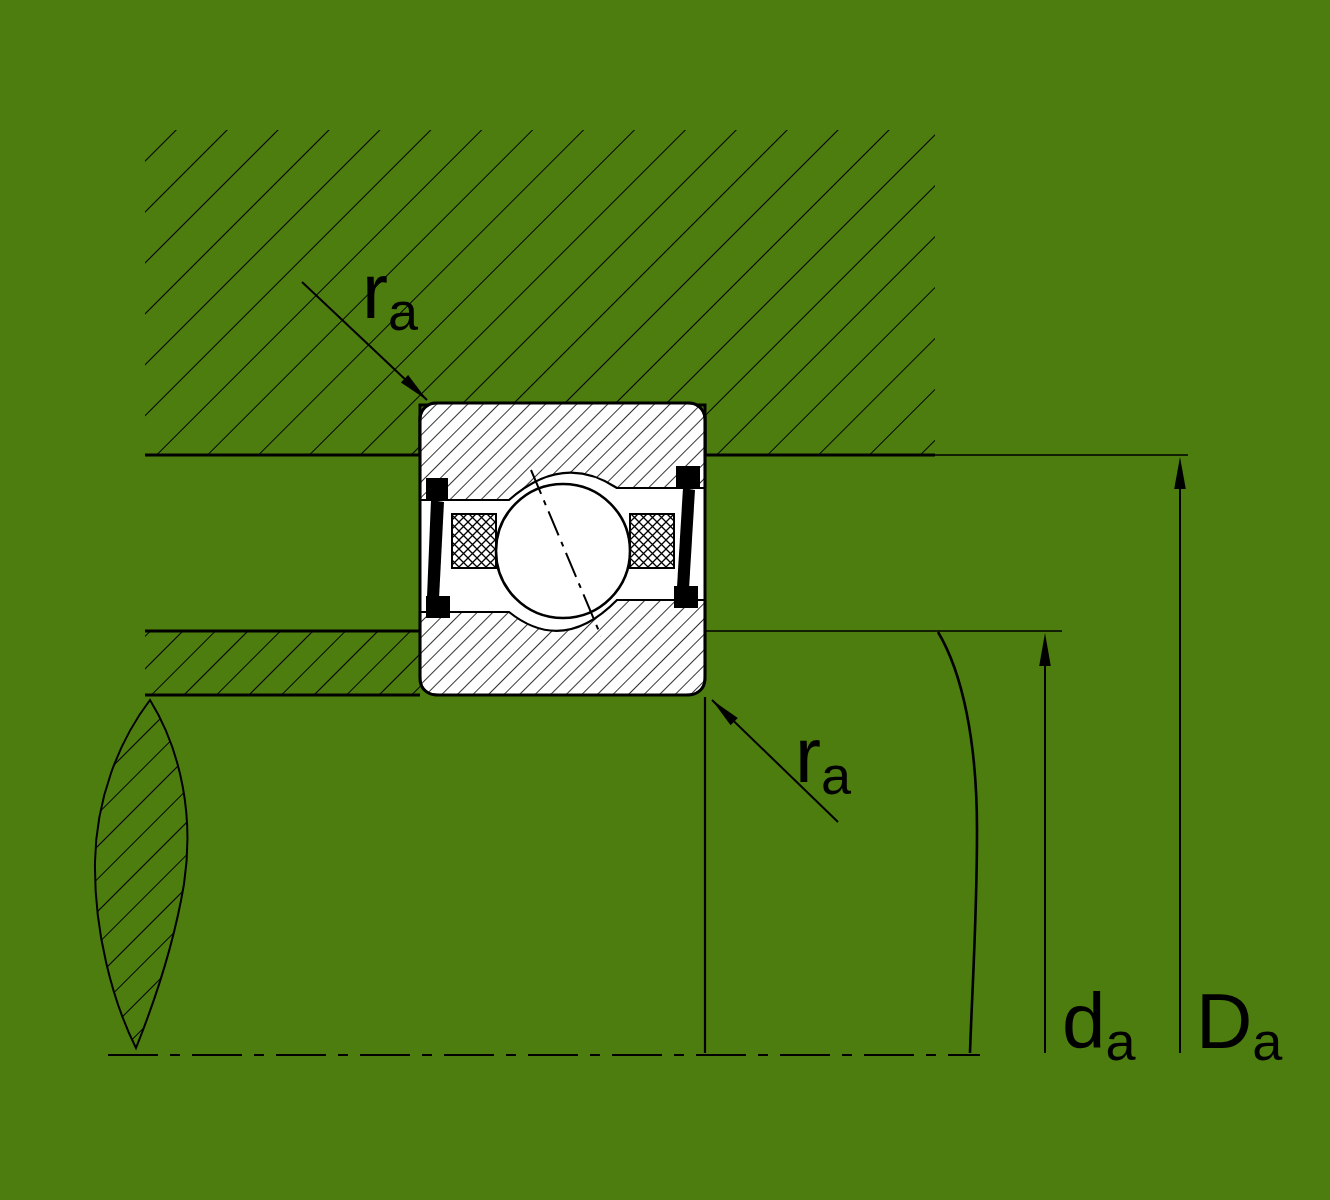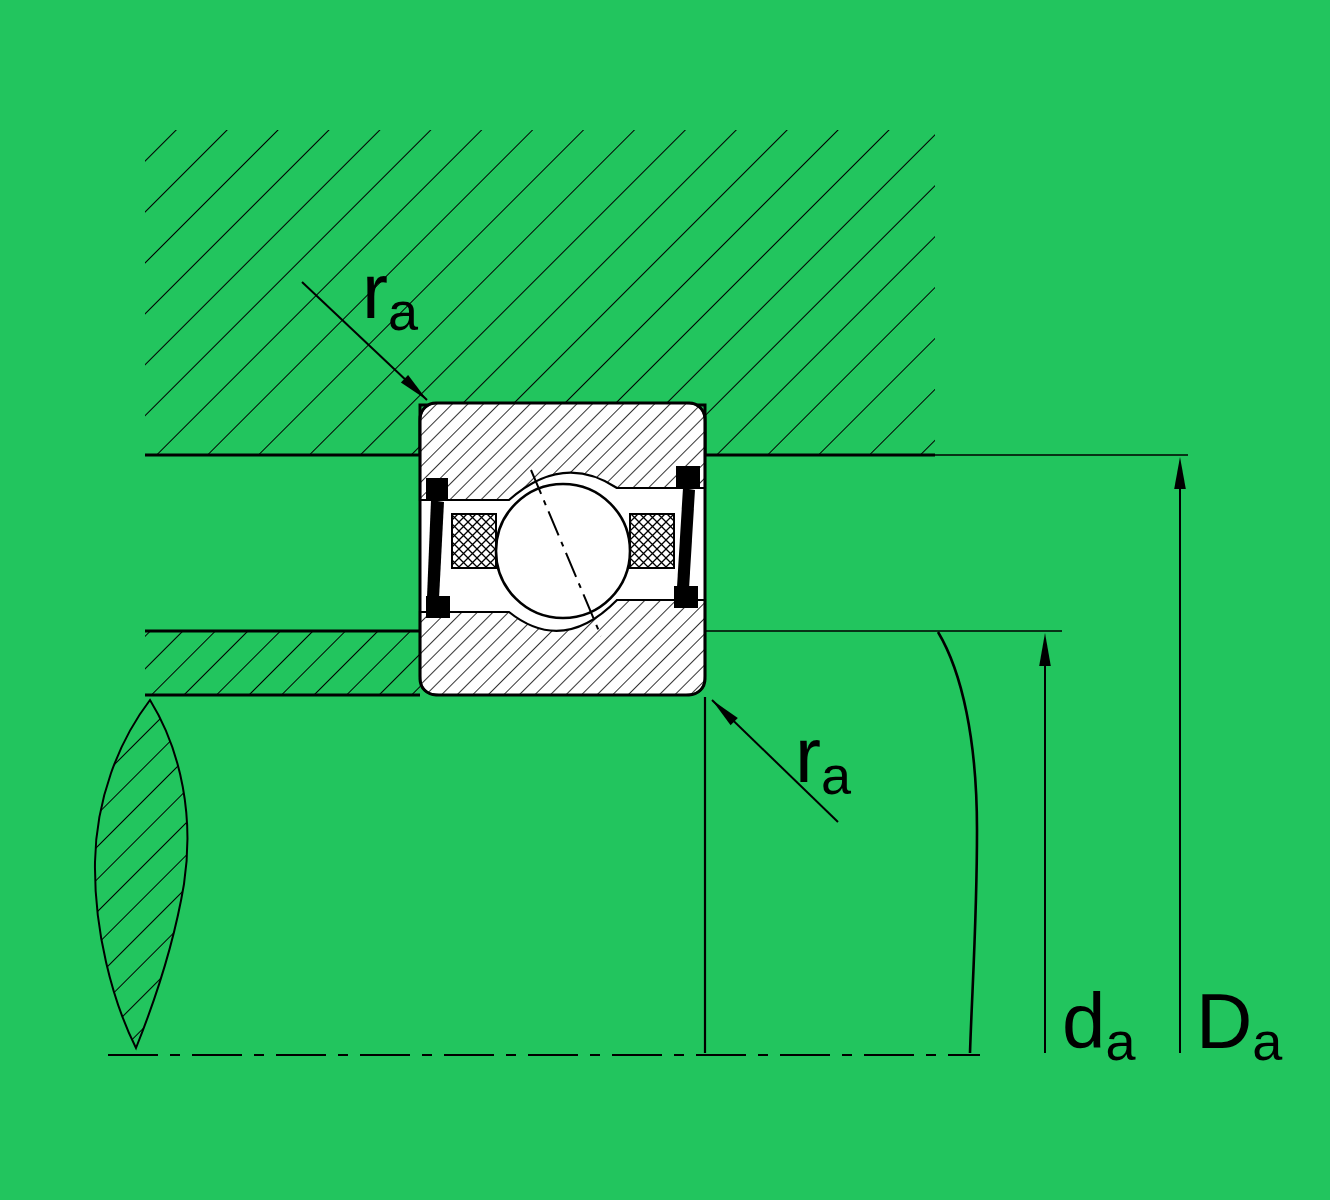--- a/index.html
+++ b/index.html
@@ -1,16 +1,16 @@
 <!DOCTYPE html>
 <html><head>
 <meta charset="utf-8">
 <style>
   html,body{margin:0;padding:0;background:#ffffff;}
-  .stage{position:relative;width:1330px;height:1200px;background:#22c55e;overflow:hidden;}
+  .stage{position:relative;width:1330px;height:1200px;background:#4d7c0f;overflow:hidden;}
   svg{display:block;}
   .t-main{font-family:"Liberation Sans",sans-serif;font-size:78px;fill:#000;}
   .t-sub{font-size:54px;}
 </style>
 </head>
 <body>
 
 <div class="stage">
 <svg width="1330" height="1200" viewBox="0 0 1330 1200">
   <defs>

